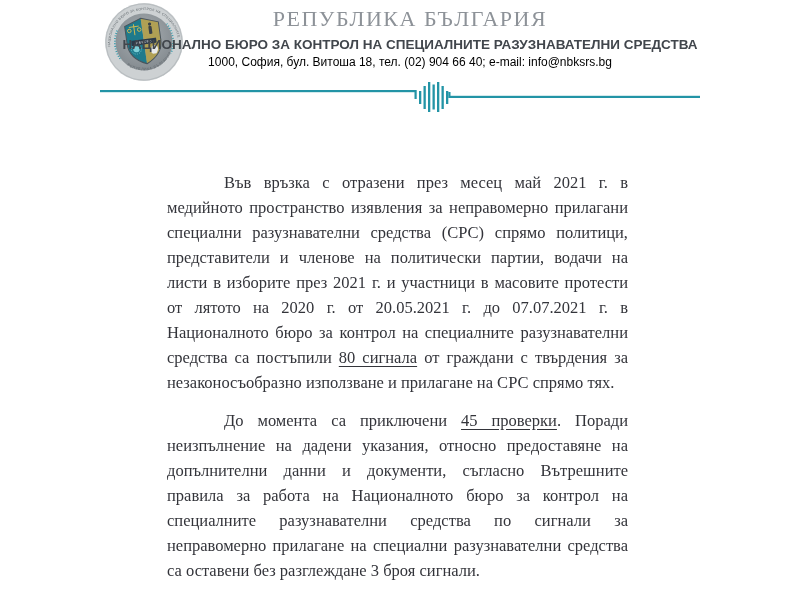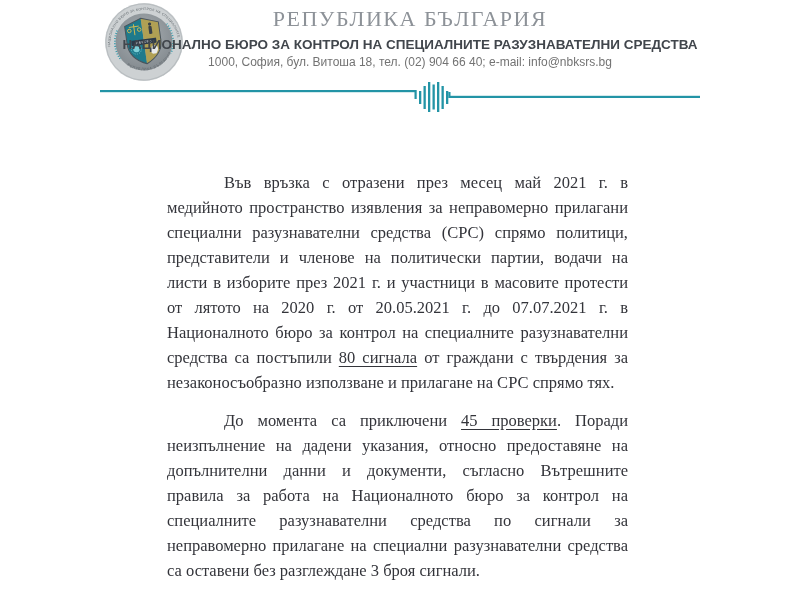--- a/index.html
+++ b/index.html
@@ -20,21 +20,21 @@
     line-height: 26px;
   }
   .org-name {
     font-family: "Liberation Sans", sans-serif;
     font-size: 13.5px; font-weight: bold; letter-spacing: 0px;
     color: #41464c;
     margin-top: 4px; line-height: 17px;
   }
   .address-line {
     font-family: "Liberation Sans", sans-serif;
-    font-size: 12px; color: #737373;
+    font-size: 12px; color: #000000;
     margin-top: 2px; line-height: 15px;
   }
   .seal { position: absolute; left: 104px; top: 2px; width: 80px; height: 80px; transform: rotate(-8deg); }
 
   
   .divider { position: absolute; left: 100px; top: 78px; width: 600px; height: 40px; }
 
   
   .doc-body {
     position: absolute; left: 167px; top: 170px; width: 477px;

